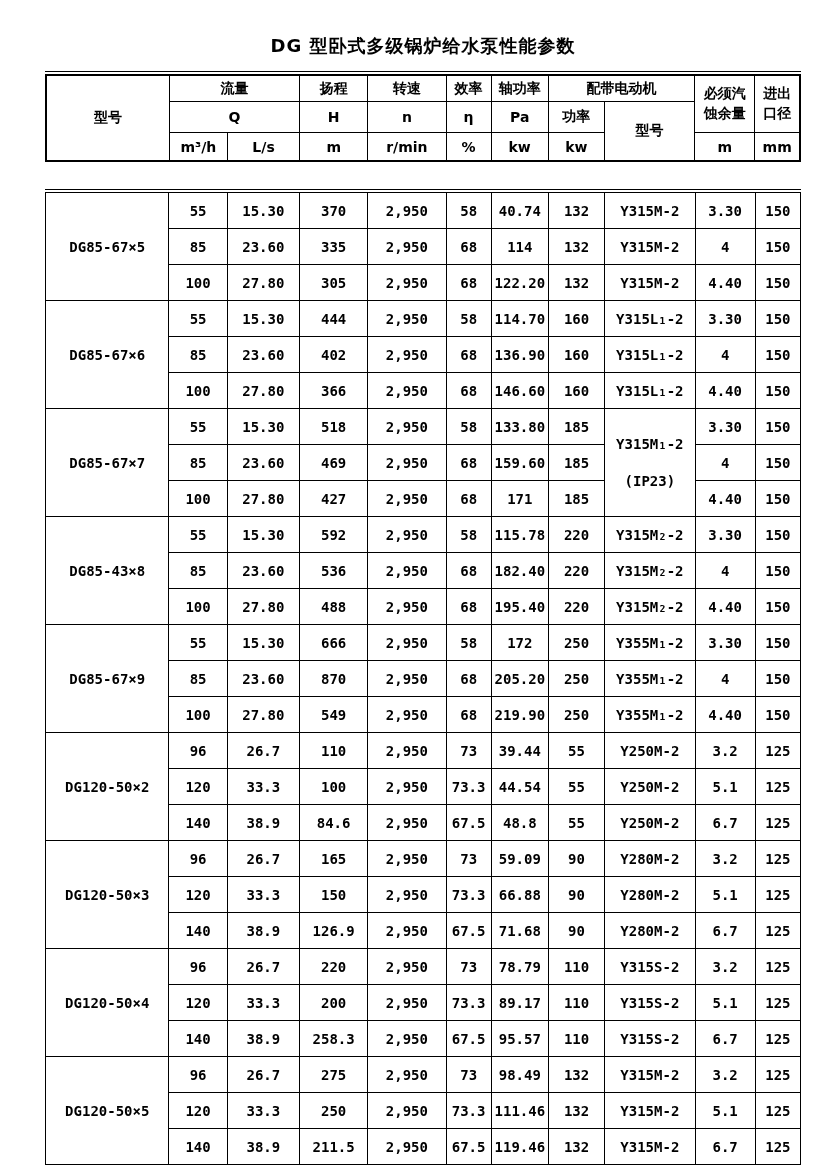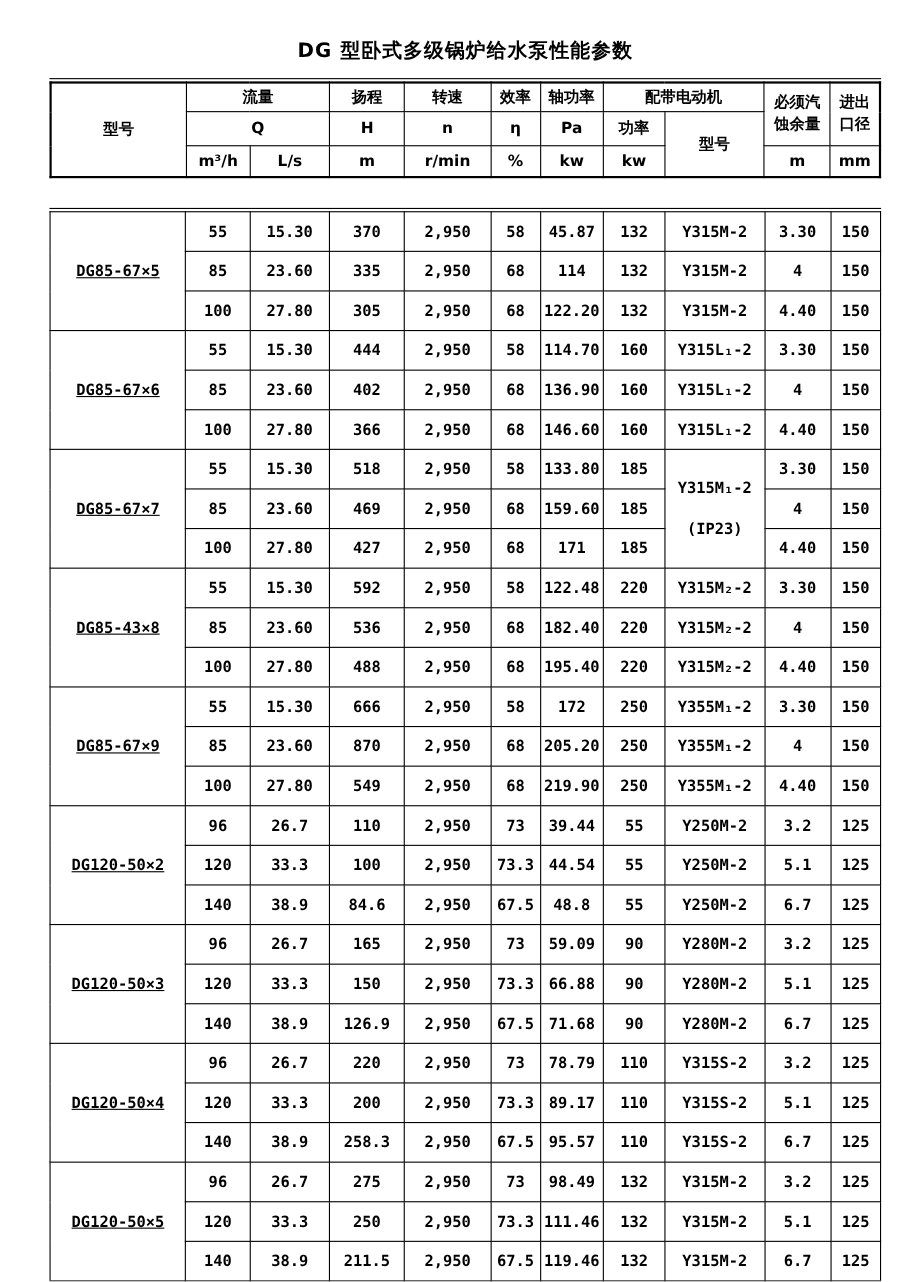--- a/index.html
+++ b/index.html
@@ -41,21 +41,21 @@
   .header-tbl td { font-family:"DejaVu Sans","Liberation Sans",sans-serif;border-radius:11px; }
   .header-tbl tr.r1 td { height:25px; }
   .header-tbl tr.r2 td { height:30px; }
   .header-tbl tr.r3 td { height:27px; }
   .two-line div { line-height:1.4; }
 
   
   .body-wrap { width:756px; margin-top:27px; border-top:1px solid #000; padding-top:2px; }
   .body-tbl { border:1px solid #000; border-bottom:2px solid #000; }
   .body-tbl td { height:35px; }
-  .model-cell { font-size:13px;text-decoration:underline; }
+  .model-cell { font-size:13px; }
   .motor-cell { font-size:13px; }
   .multiline { white-space:pre-line; line-height:2.6; }
 </style>
 </head>
 <body>
 
 <div class="page">
 
   <h1 class="title">DG 型卧式多级锅炉给水泵性能参数</h1>
 
@@ -132,21 +132,21 @@
           <col style="width:45px">
     </colgroup>
     <tbody id="body-rows">
           <tr>
             <td class="model-cell" rowspan="3">DG85-67×5</td>
             <td>55</td>
             <td>15.30</td>
             <td>370</td>
             <td>2,950</td>
             <td>58</td>
-            <td>45.87</td>
+            <td>40.74</td>
             <td>132</td>
             <td class="motor-cell">Y315M-2</td>
             <td>3.30</td>
             <td>150</td>
           </tr>
           <tr>
             <td>85</td>
             <td>23.60</td>
             <td>335</td>
             <td>2,950</td>
@@ -242,21 +242,21 @@
             <td>4.40</td>
             <td>150</td>
           </tr>
           <tr>
             <td class="model-cell" rowspan="3">DG85-43×8</td>
             <td>55</td>
             <td>15.30</td>
             <td>592</td>
             <td>2,950</td>
             <td>58</td>
-            <td>122.48</td>
+            <td>115.78</td>
             <td>220</td>
             <td class="motor-cell">Y315M₂-2</td>
             <td>3.30</td>
             <td>150</td>
           </tr>
           <tr>
             <td>85</td>
             <td>23.60</td>
             <td>536</td>
             <td>2,950</td>

